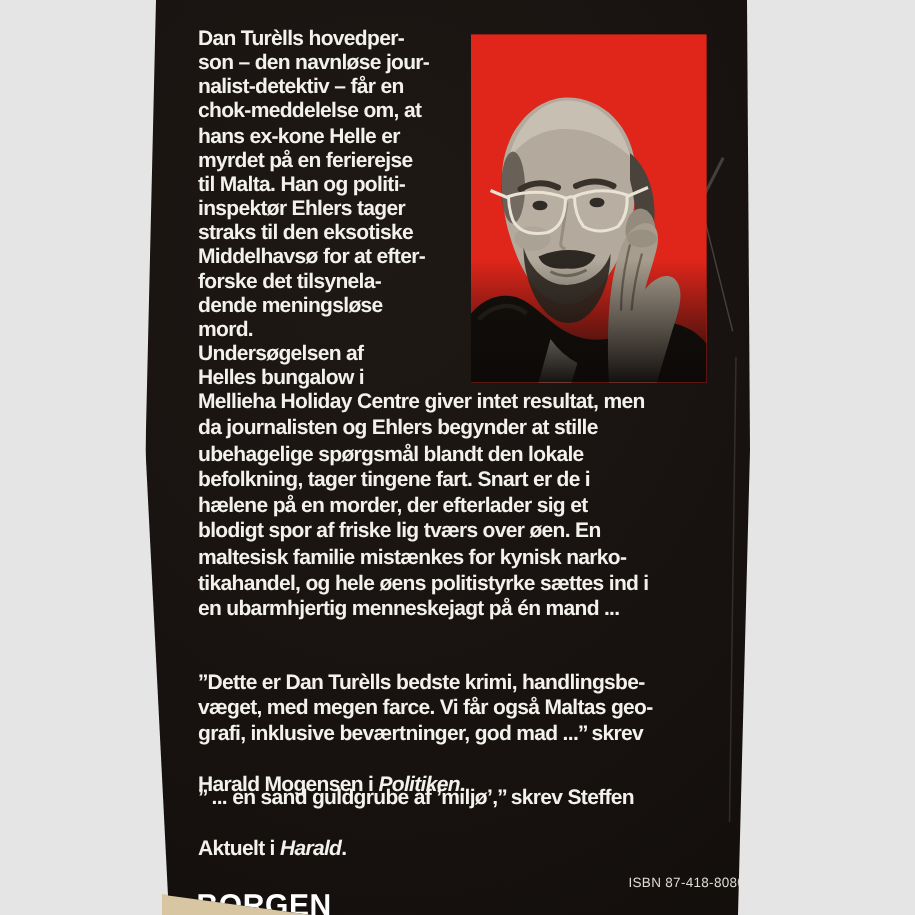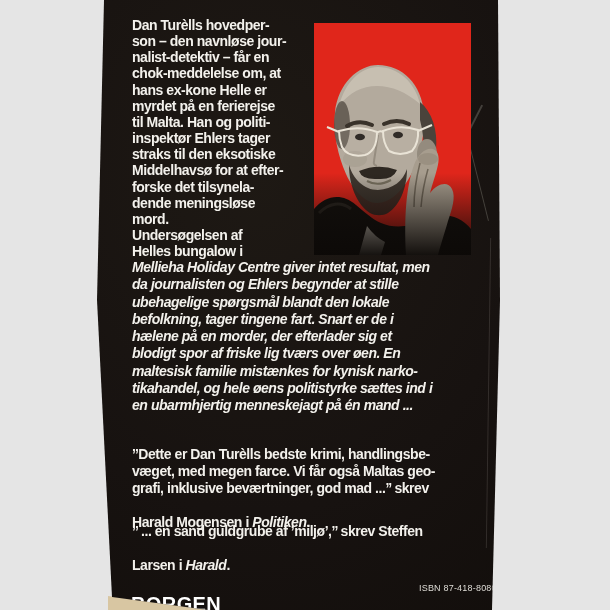--- a/index.html
+++ b/index.html
@@ -31,21 +31,21 @@
 
   .txt {
     position: absolute;
     color: #f3f1ec;
     font-weight: bold;
     font-size: 14px;
     letter-spacing: -0.45px;
     white-space: pre-line;
   }
   .blurb-narrow { left: 132px; top: 17px; width: 188px; line-height: 16.15px; }
-  .blurb-wide   { left: 132px; top: 259px; width: 352px; line-height: 17.3px; font-style: italic; }
+  .blurb-wide   { left: 132px; top: 259px; width: 352px; line-height: 17.3px; }
   .quote1       { left: 132px; top: 429px; width: 352px; line-height: 17px; }
   .quote2       { left: 132px; top: 506px; width: 352px; line-height: 17px; }
   .italic { font-style: italic; }
 
   .publisher {
     position: absolute; left: 131px; top: 593px;
     color: #ffffff; font-weight: bold; font-size: 20px;
     letter-spacing: 0.4px; white-space: nowrap;
   }
   .isbn {
@@ -149,20 +149,20 @@
 
     <div class="txt quote1">
       <div>’’Dette er Dan Turèlls bedste krimi, handlingsbe-
 væget, med megen farce. Vi får også Maltas geo-
 grafi, inklusive beværtninger, god mad ...’’ skrev</div>
       <div><span>Harald Mogensen i </span><span class="italic">Politiken</span><span>.</span></div>
     </div>
 
     <div class="txt quote2">
       <div>’’ ... en sand guldgrube af ’miljø’,’’ skrev Steffen</div>
-      <div><span>Larsen i </span><span class="italic">Harald</span><span>.</span></div>
+      <div><span>Aktuelt i </span><span class="italic">Harald</span><span>.</span></div>
     </div>
 
     <div class="publisher">BORGEN</div>
     <div class="isbn">ISBN 87-418-8080-3</div>
 
   </div>
 </div>
 
 </body></html>

